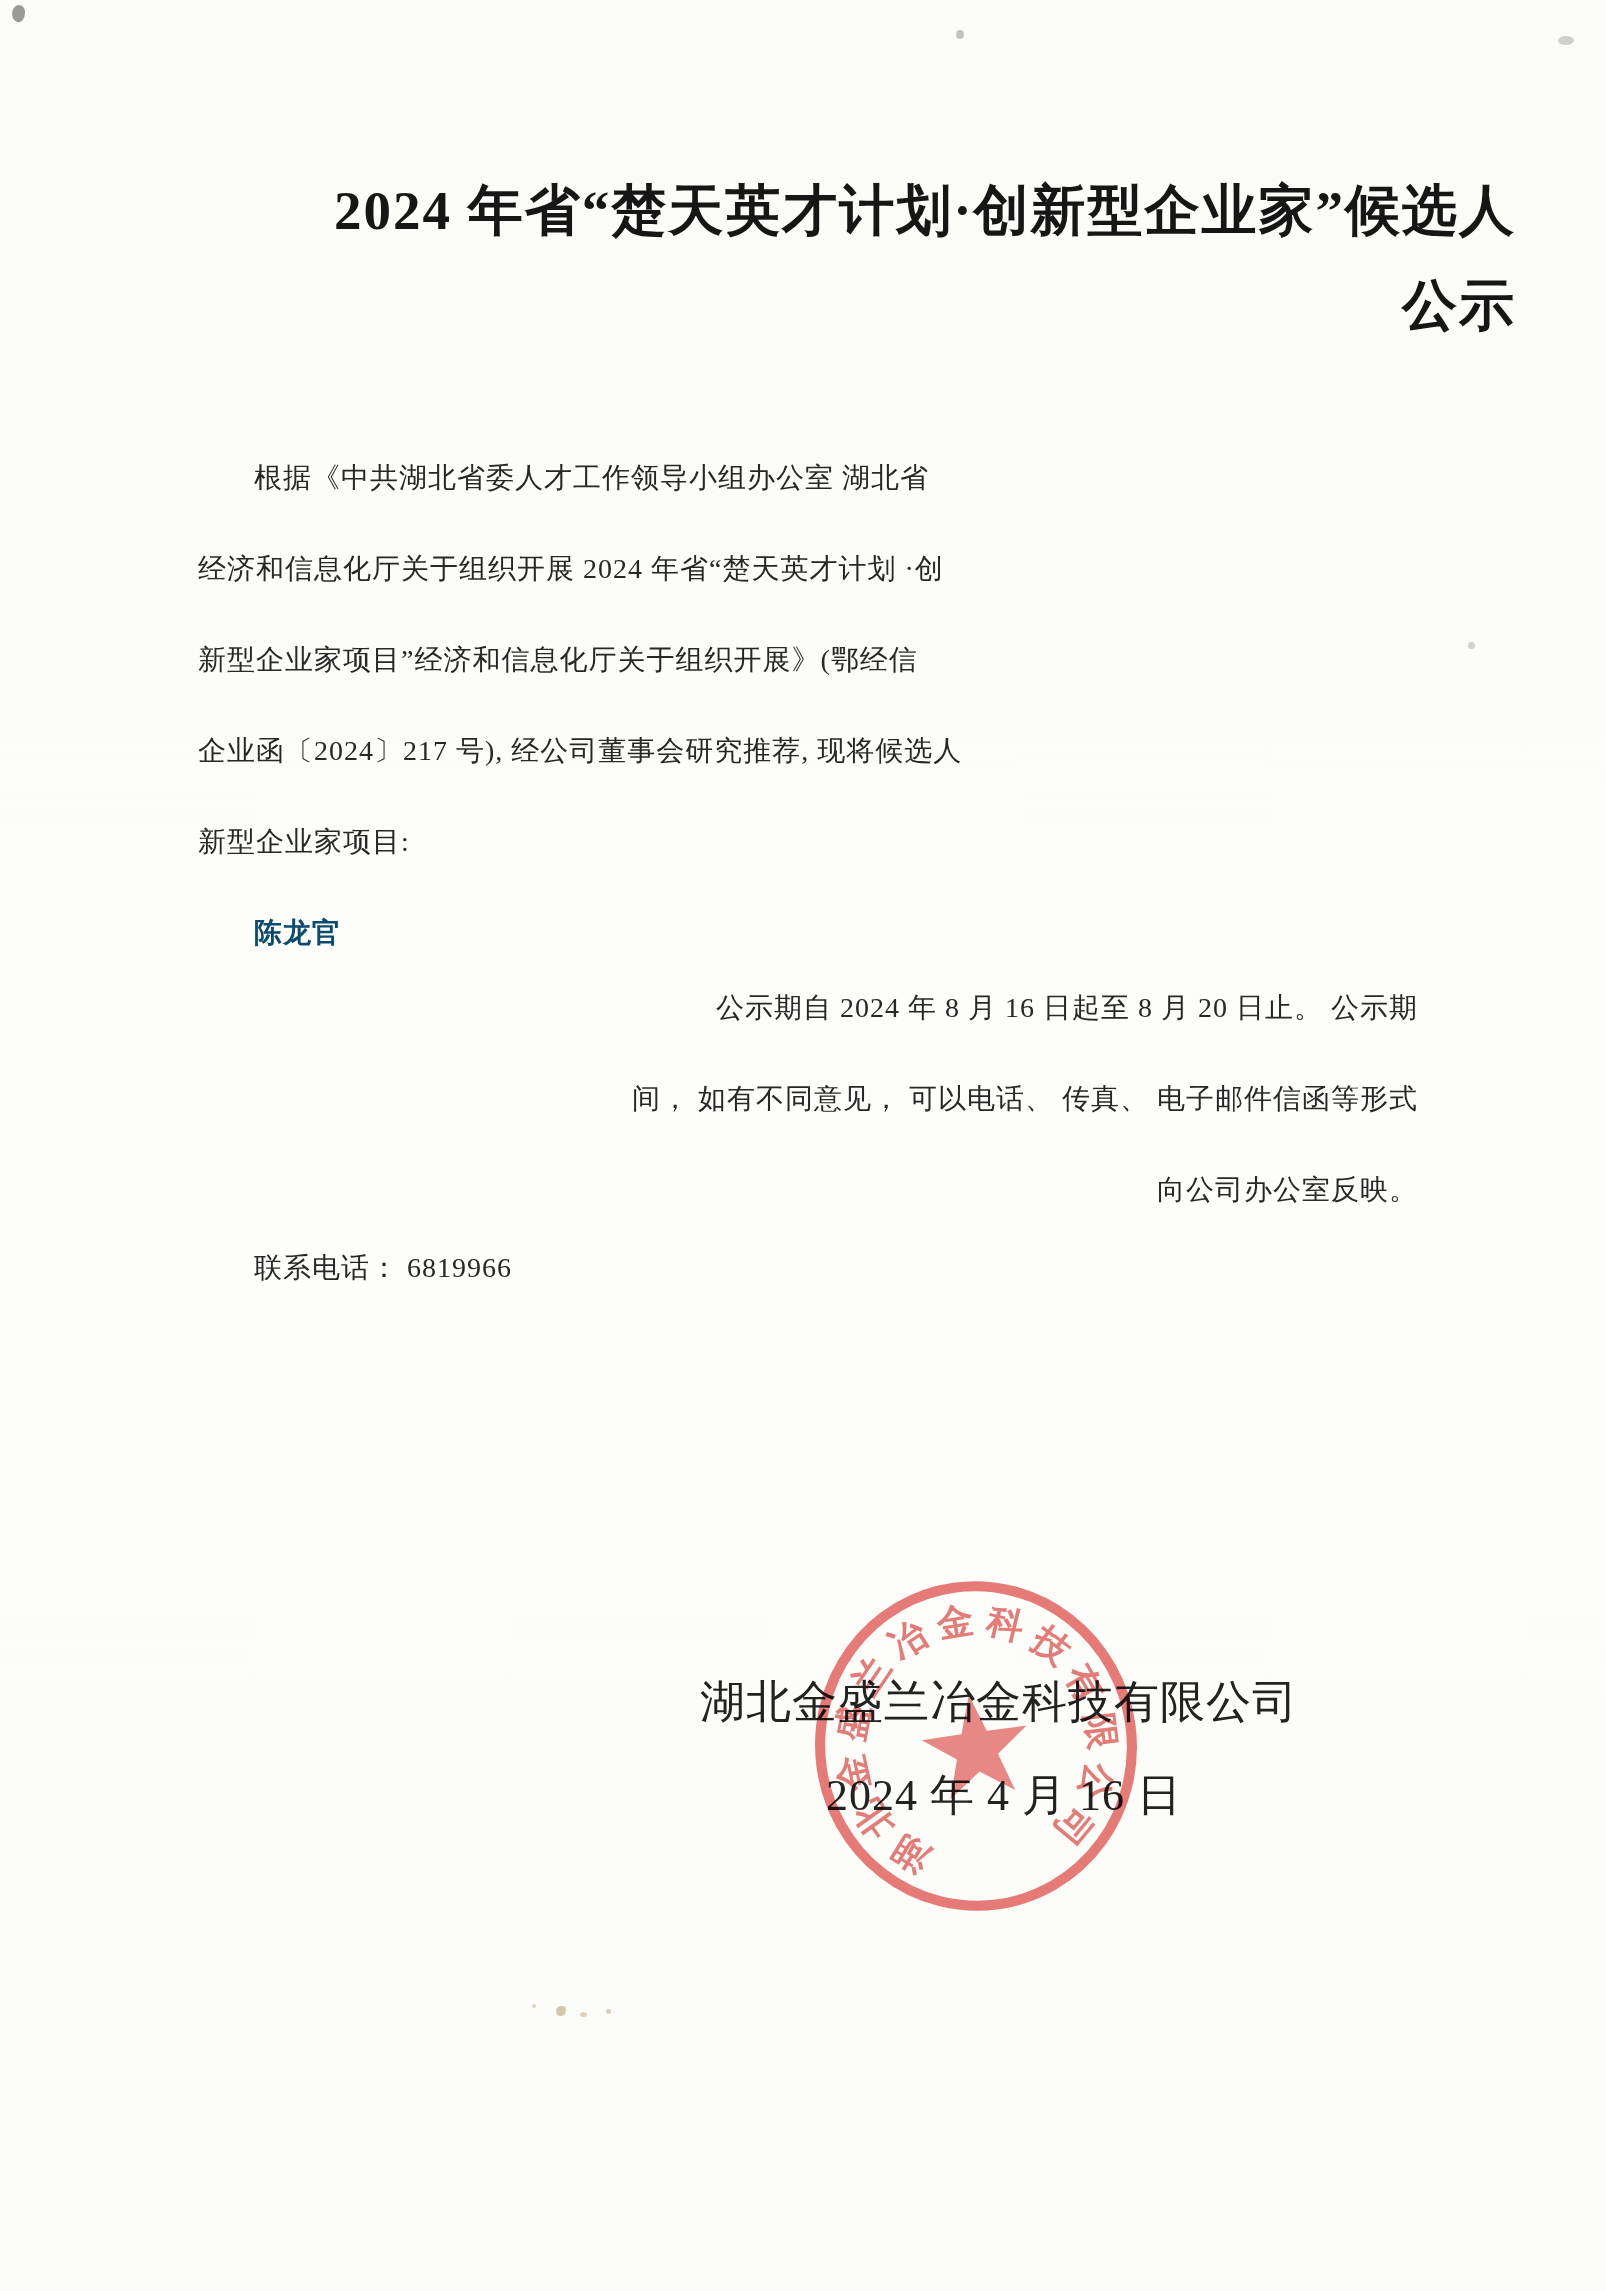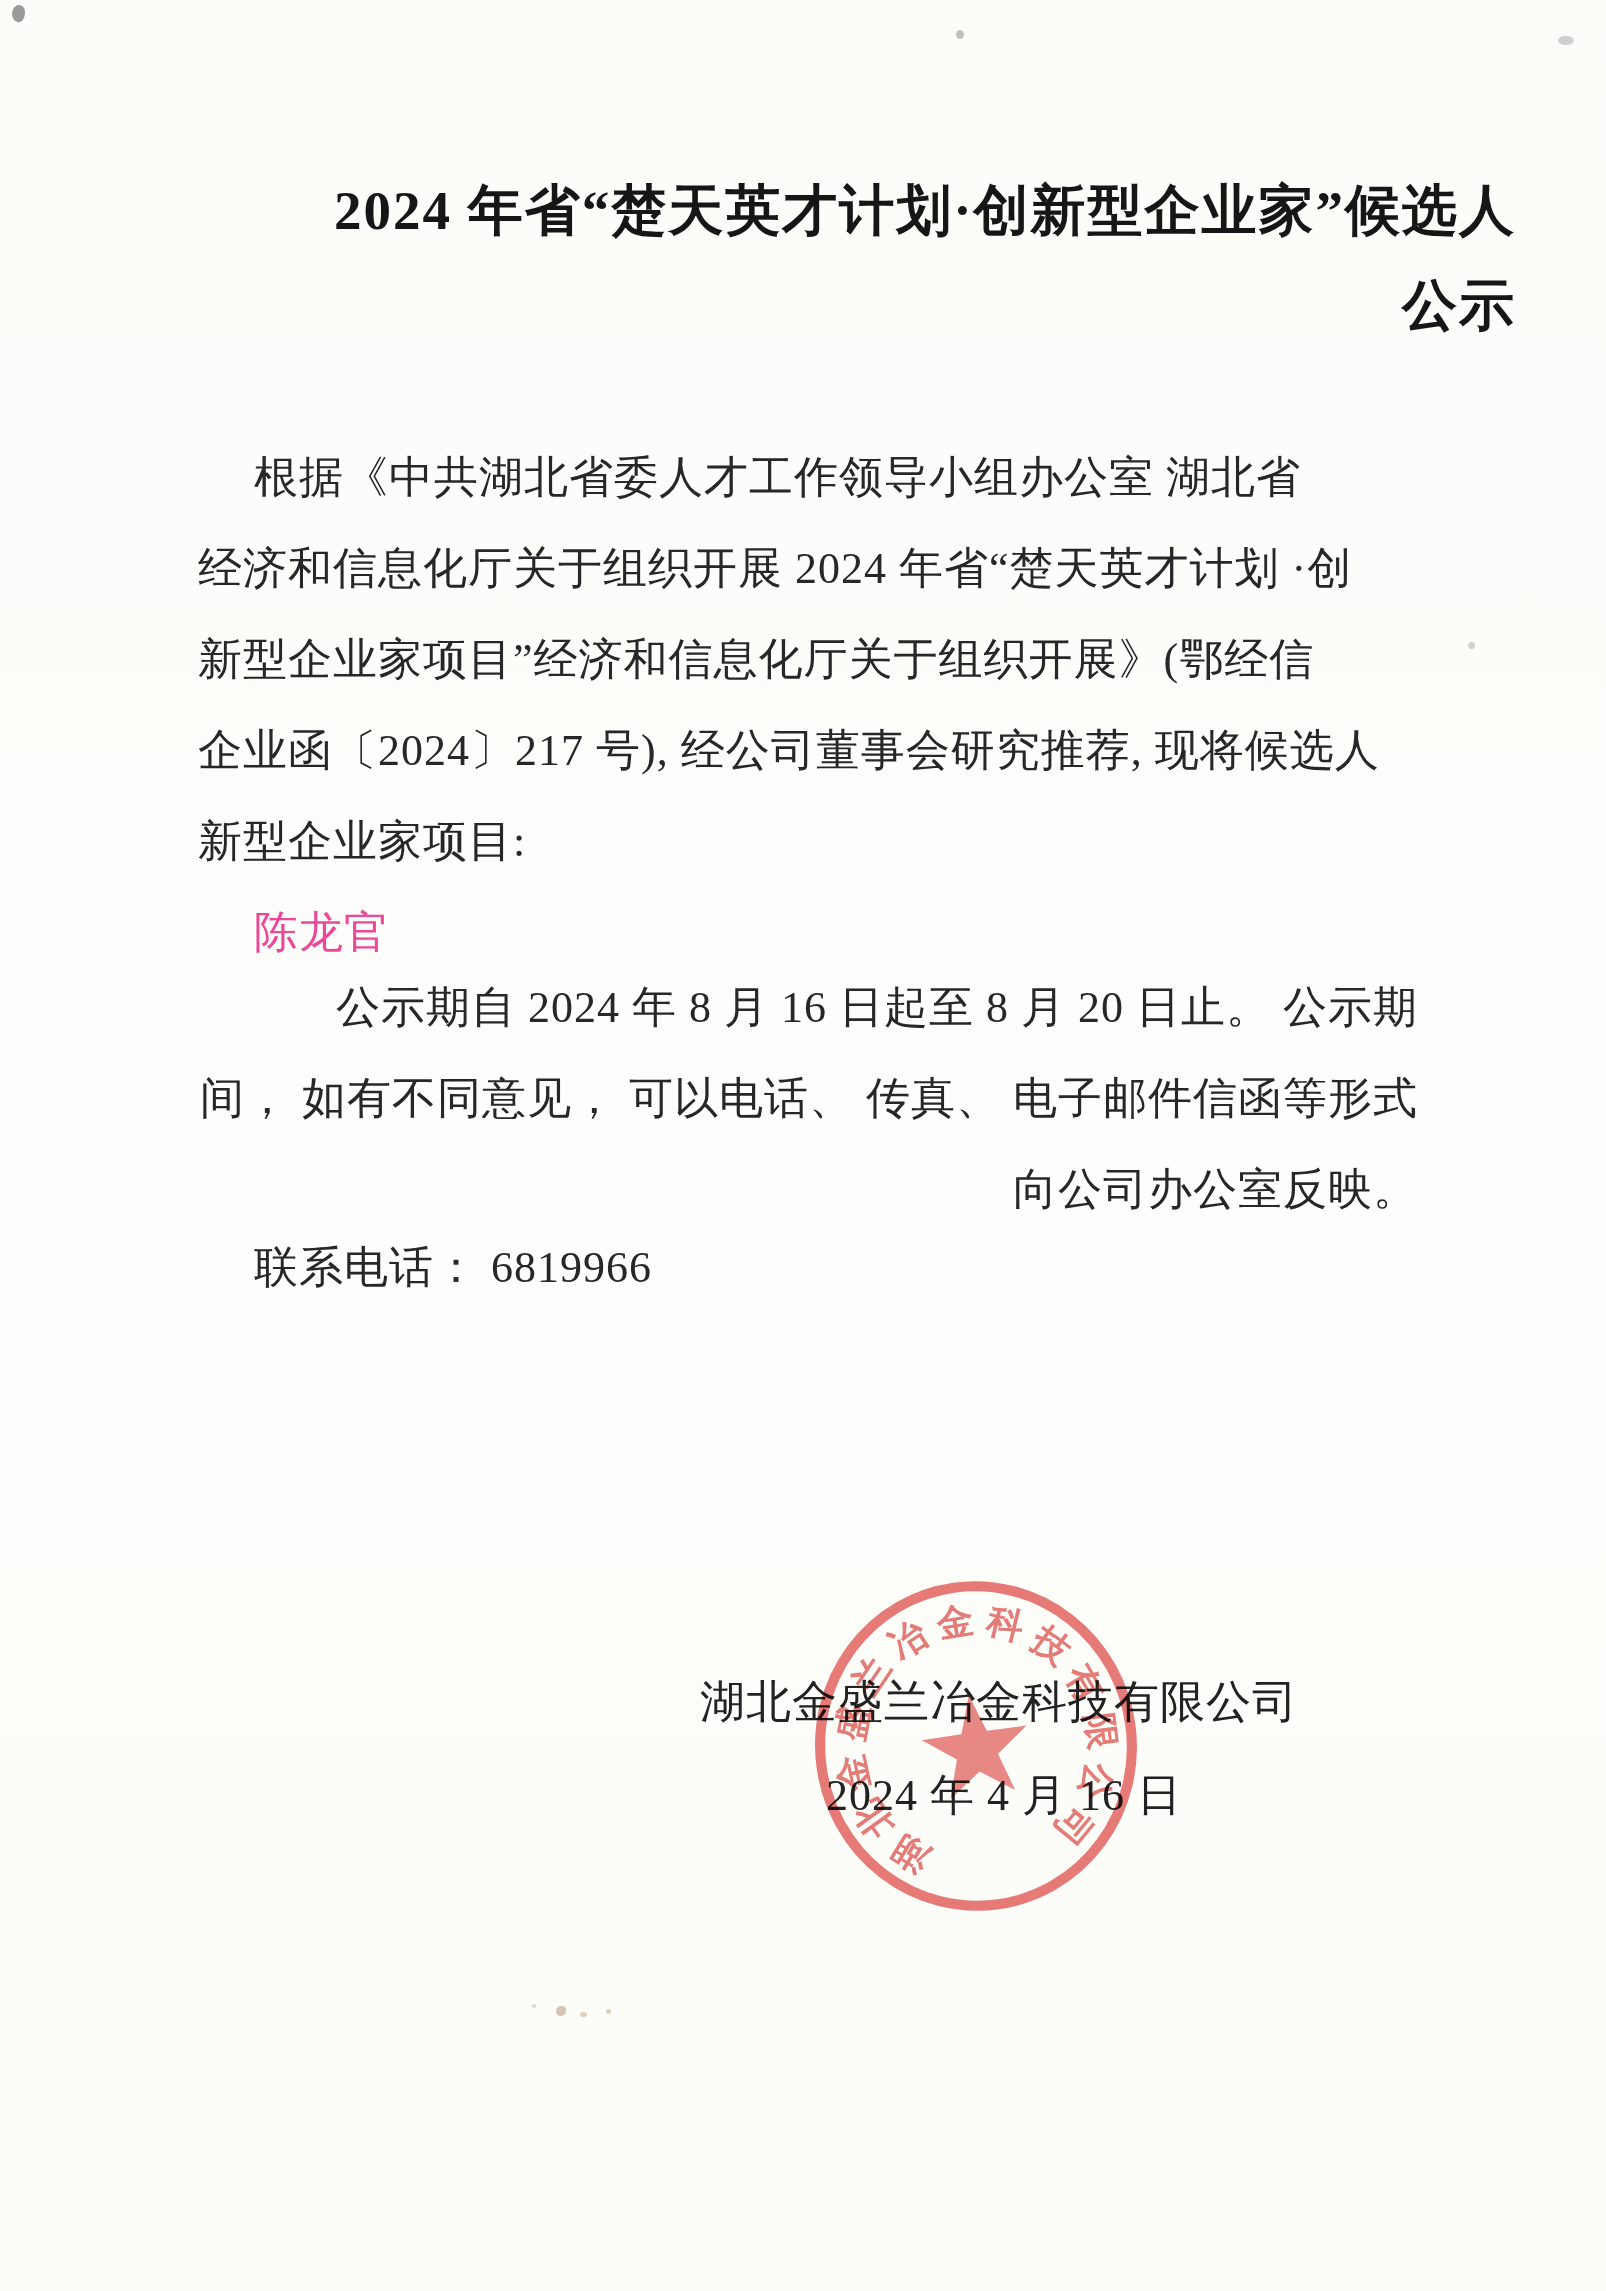--- a/index.html
+++ b/index.html
@@ -11,29 +11,29 @@
     font-family:"Liberation Serif","DejaVu Serif",serif;
   }
   .doc-title {
     position:absolute; top:163px; left:0; width:1516px;
     text-align:right;
     font-size:55px; font-weight:700; color:#161616;
     line-height:95px; letter-spacing:2px;
   }
   .body-block {
     position:absolute; left:198px; width:1220px;
-    font-size:44px; color:#272727;
+    font-size:28px; color:#272727;
     line-height:91px; letter-spacing:1px;
     font-weight:400;
   }
   #block-p1 { top:432px; }
   #block-p2 { top:962px;text-align:right; }
   #block-p3 { top:1222px; }
   .indent { text-indent:56px; }
-  .name-line { font-weight:400; color:#ec4899; text-indent:56px; }
+  .name-line { font-weight:700; color:#0c4a6e; text-indent:56px; }
   .sig-company {
     position:absolute; left:700px; top:1672px;
     font-size:45px; color:#222; letter-spacing:1px; z-index:1;
   }
   .sig-date {
     position:absolute; left:826px; top:1766px;
     font-size:44px; color:#222; letter-spacing:1px; z-index:1;
   }
   .seal {
     position:absolute; left:806px; top:1574px;

